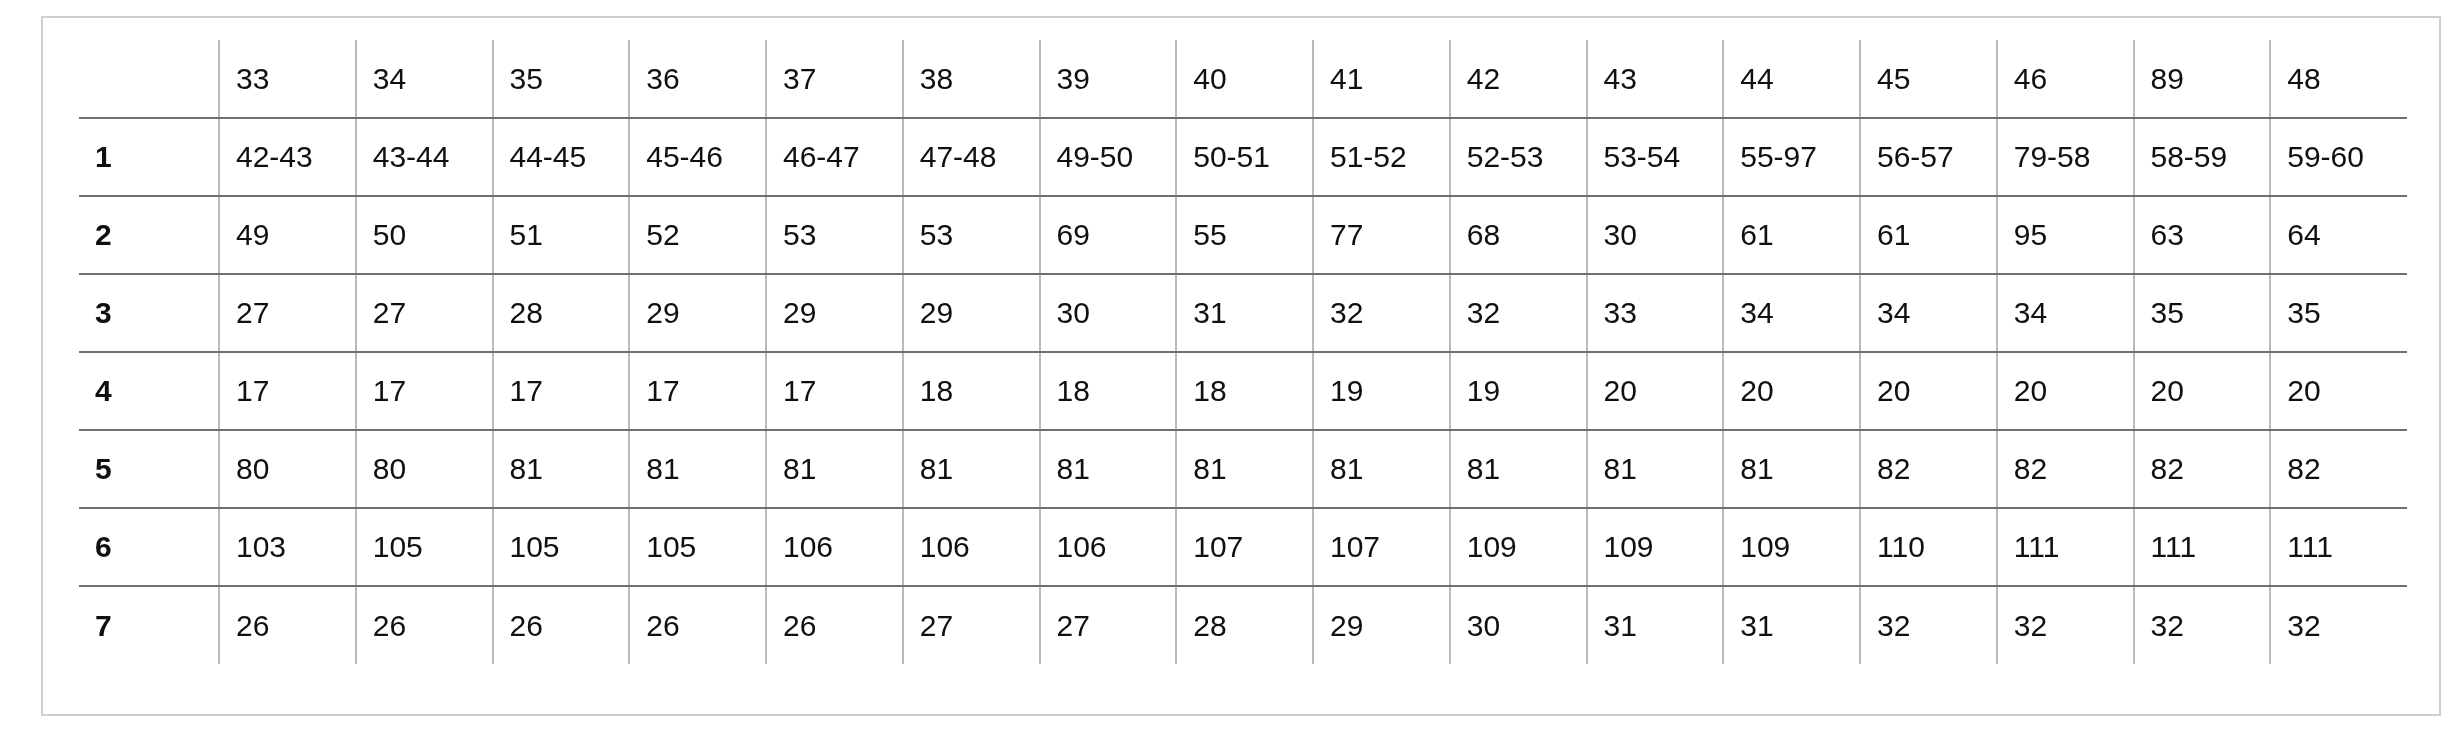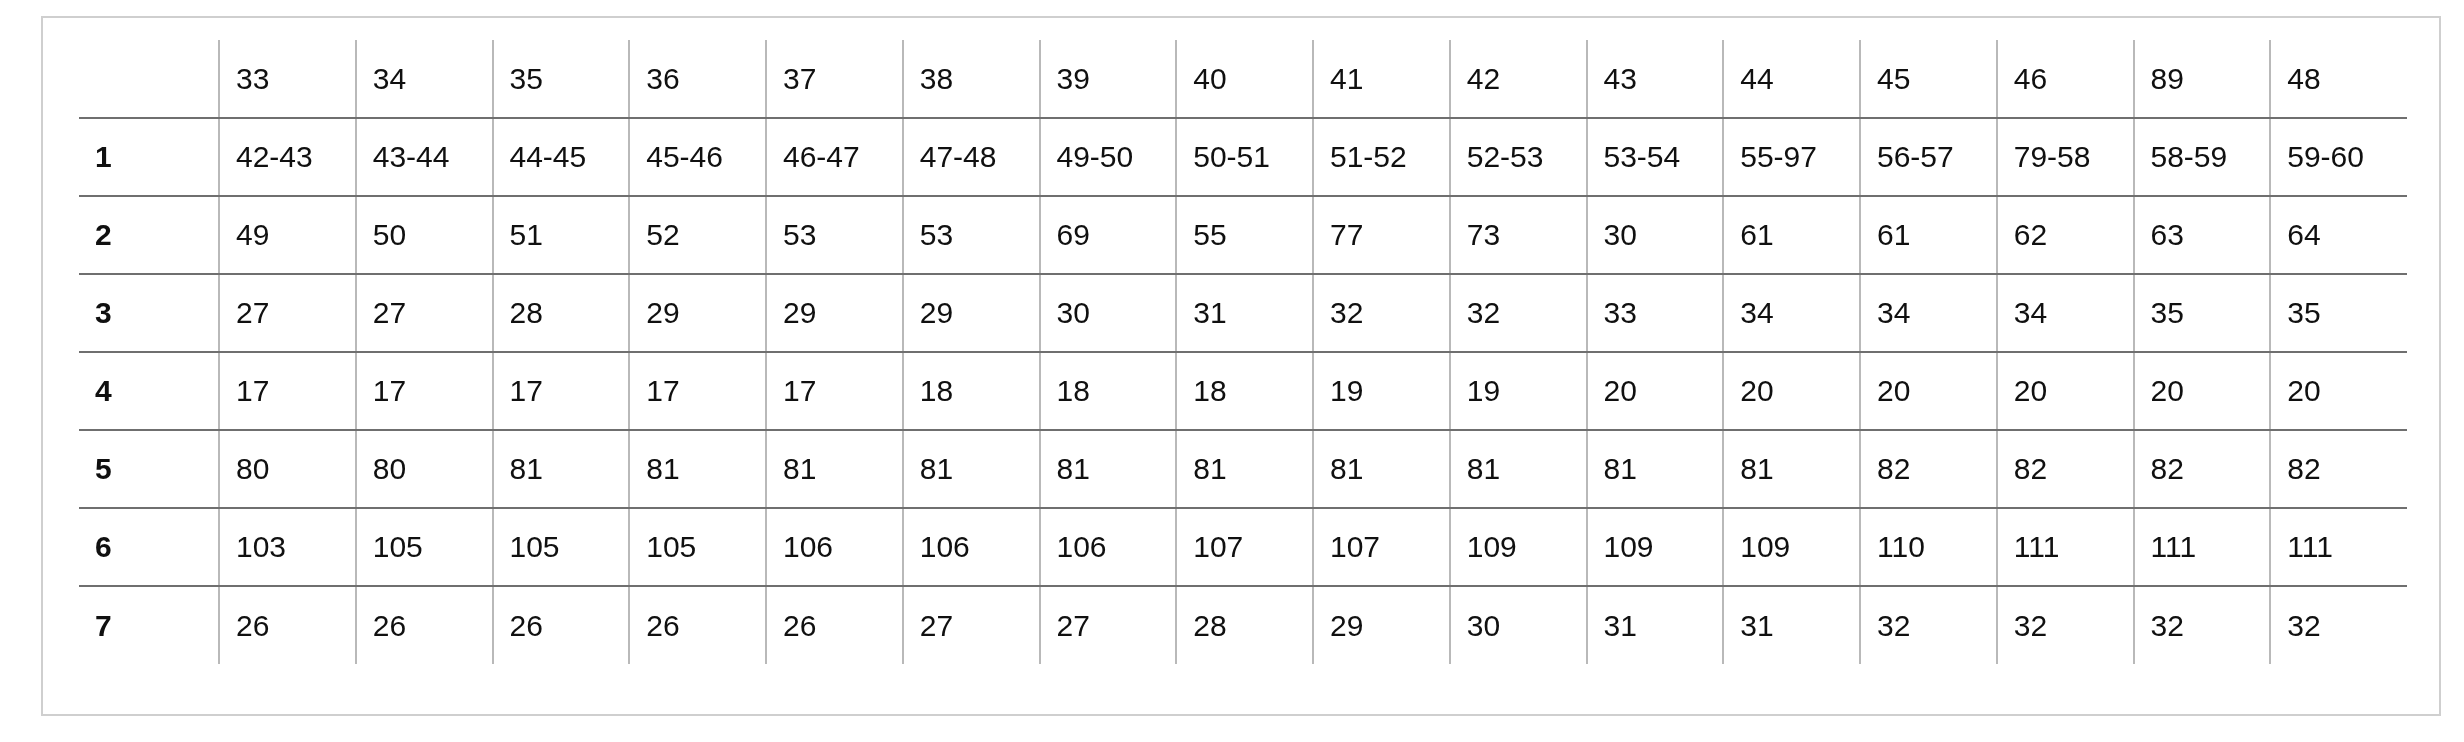--- a/index.html
+++ b/index.html
@@ -143,25 +143,25 @@
           <th class="row-head">2</th>
           <td>49</td>
           <td>50</td>
           <td>51</td>
           <td>52</td>
           <td>53</td>
           <td>53</td>
           <td>69</td>
           <td>55</td>
           <td>77</td>
-          <td>73</td>
+          <td>68</td>
           <td>30</td>
           <td>61</td>
           <td>61</td>
-          <td>62</td>
+          <td>95</td>
           <td>63</td>
           <td>64</td>
         </tr>
         <tr>
           <th class="row-head">3</th>
           <td>27</td>
           <td>27</td>
           <td>28</td>
           <td>29</td>
           <td>29</td>

